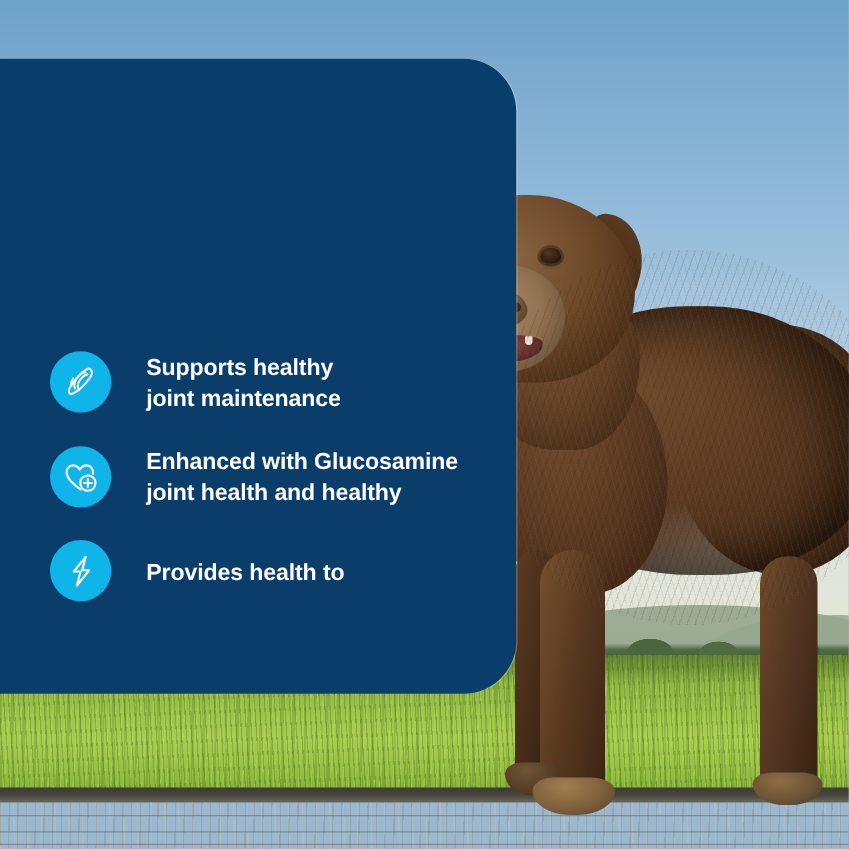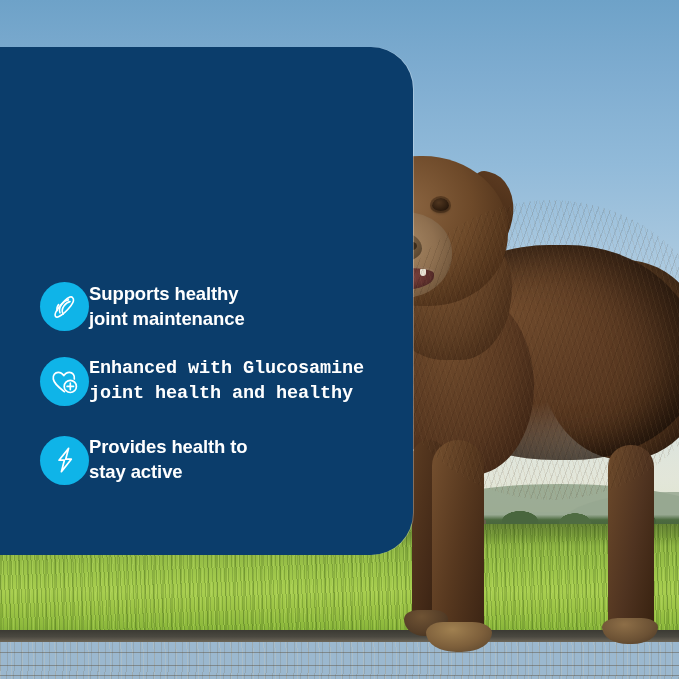--- a/index.html
+++ b/index.html
@@ -246,39 +246,39 @@
     font-size:46px;
     line-height:1.07;
     color:#ffffff;
     letter-spacing:-.2px;
   }
 
   #features {
     position:absolute; left:40px; top:232px; width:360px;
   }
   .feature {
-    display:flex; align-items:flex-end; gap:0;
+    display:flex; align-items:center; gap:28px;
     margin-bottom:26px;
   }
   .feature-icon {
     flex:0 0 auto;
     width:49px; height:49px; border-radius:50%;
     background:#0fb4e8;
     display:flex; align-items:center; justify-content:center;
   }
   .feature-icon svg { display:block; }
   .feature-text {
     color:#ffffff;
     font-size:18.5px;
     font-weight:700;
     line-height:1.33;
     padding-top:3px;
     letter-spacing:-.1px;
   }
-  .f2 .feature-text { padding-top:0;font-family:Liberation Mono, monospace; }
+  .f2 .feature-text { padding-top:0; }
 </style>
 </head>
 <body>
 
 <div id="photo">
   <div class="sky"></div>
   <div class="haze"></div>
 
   <div class="hills">
     <div class="hill h1"></div>
@@ -371,18 +371,17 @@
     </div>
 
     <div class="feature f3">
       <div class="feature-icon">
         <svg width="30" height="30" viewBox="0 0 30 30" fill="none" stroke="#ffffff" stroke-width="1.7" stroke-linecap="round" stroke-linejoin="round">
           <path d="M18.6 3.4 9.0 15.2h5.4L11.4 26.6l9.9-12.4h-5.6z"></path>
         </svg>
       </div>
       <div class="feature-text">
         <div>Provides health to</div>
-        <div>stay active</div>
       </div>
     </div>
 
   </div>
 </div>
 
 </body></html>

